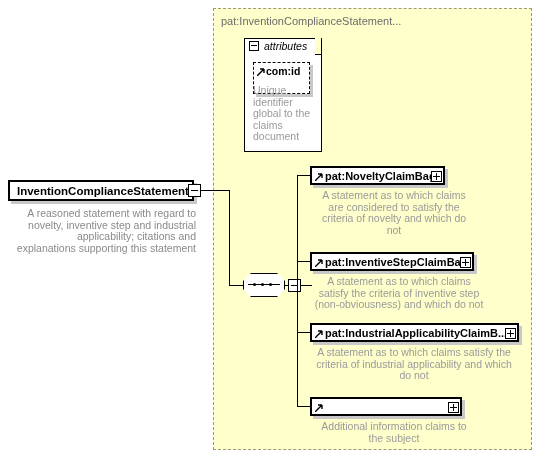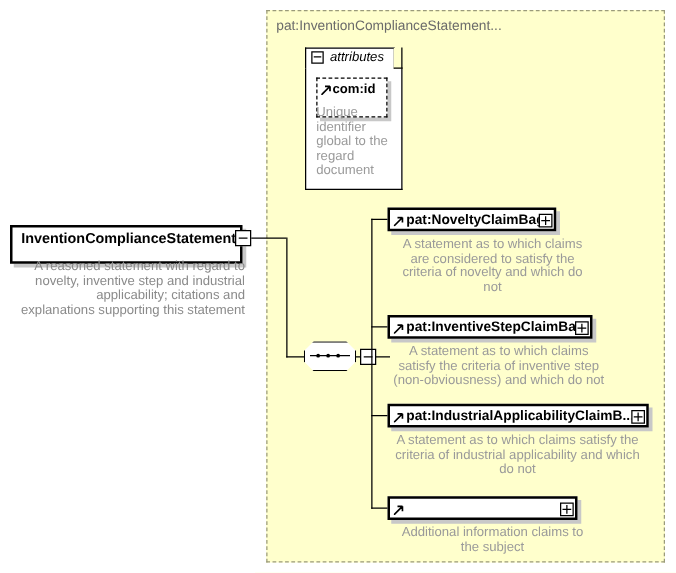--- a/index.html
+++ b/index.html
@@ -36,21 +36,21 @@
     color: #6b6b6b;
     white-space: nowrap;
     text-align: center;
   }
 
   
   #root-box {
     left: 8px;
     top: 180px;
     width: 186px;
-    height: 31px;
+    height: 21px;
     background: #ffffff;
     border: 2px solid #000000;
     box-sizing: border-box;
     box-shadow: 3px 3px 0 0 #c8c8c8;
   }
   #root-box-label {
     position: absolute;
     left: 7px;
     top: 3px;
     font-size: 11.5px;
@@ -329,21 +329,21 @@
   <span id="attributes-label">attributes</span>
 
   <div id="attr-id-box">
     <span class="ref-arrow">
       <svg width="8" height="8" viewBox="0 0 8 8">
         <path d="M0 8 L7 1 M7 1 L3 1 M7 1 L7 5" stroke="#000" stroke-width="1.4" fill="none"></path>
       </svg>
     </span>
     <span id="attr-id-label">com:id</span>
   </div>
-  <div id="attr-id-desc">Unique identifier global to the regard document</div>
+  <div id="attr-id-desc">Unique identifier global to the claims document</div>
 </div>
 
 <div class="line h abs" style="left:201px; top:190px; width:28px; height:1px;"></div>
 <div class="line v abs" style="left:229px; top:190px; width:1px; height:96px;"></div>
 <div class="line h abs" style="left:229px; top:285px; width:15px; height:1px;"></div>
 
 <div class="abs" id="sequence-node">
   <div id="sequence-shadow"></div>
   <div id="sequence-shape"></div>
   <div id="sequence-rule"></div>

